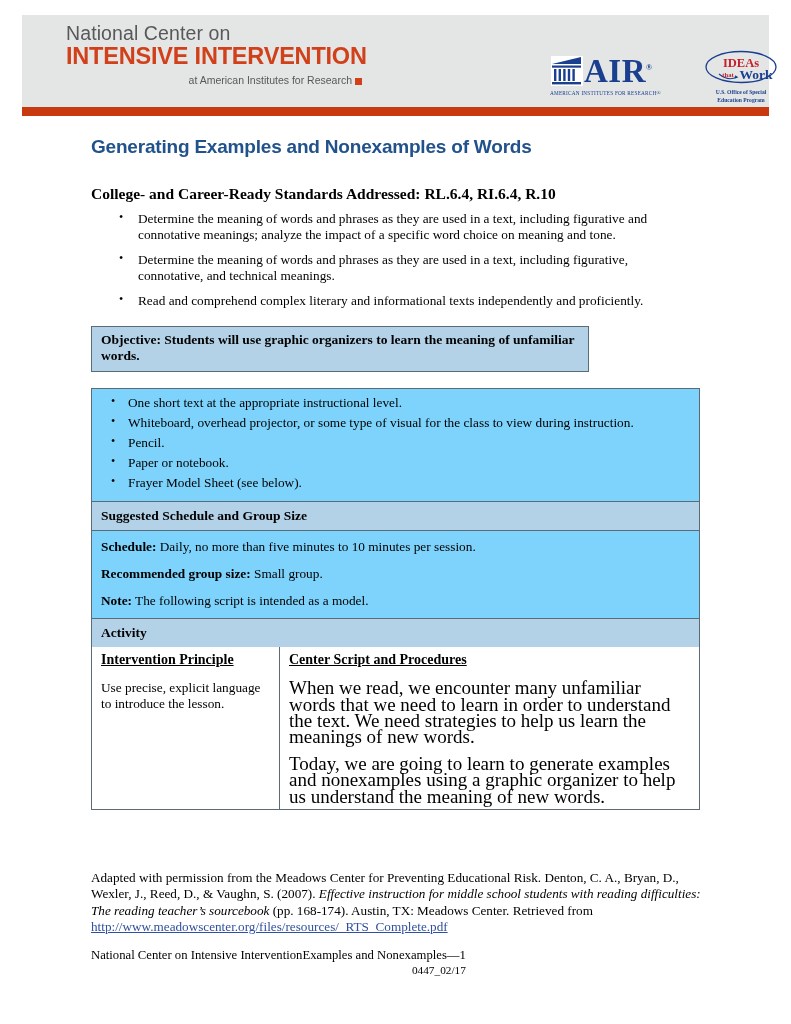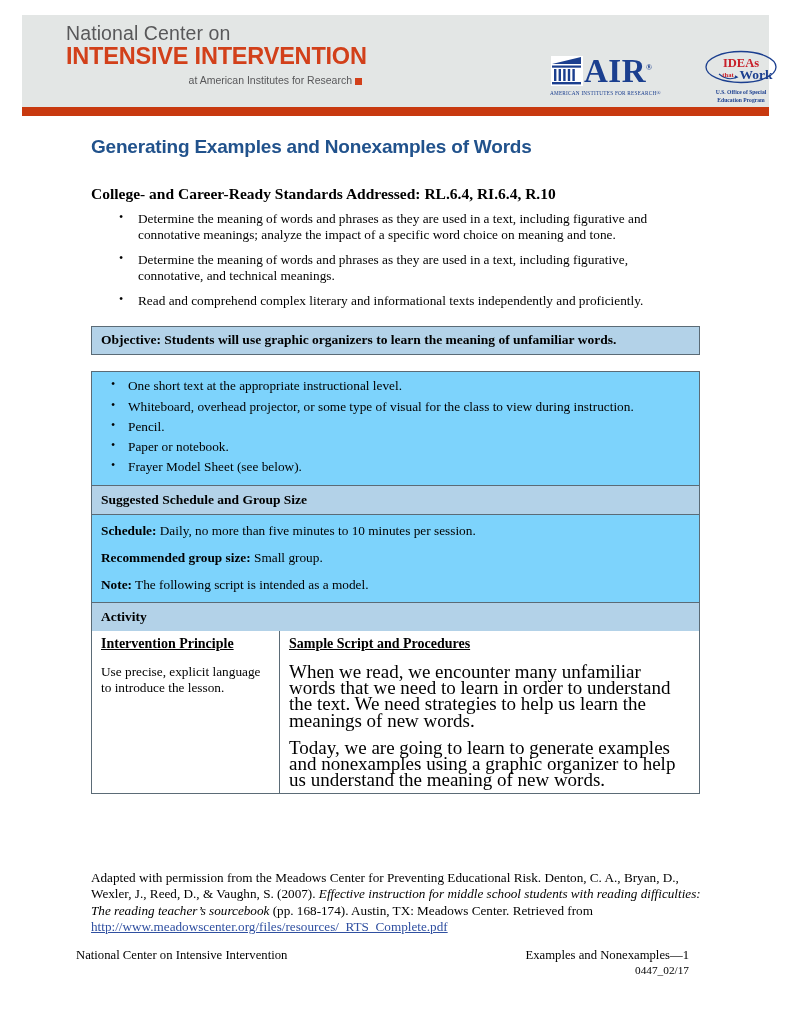--- a/index.html
+++ b/index.html
@@ -155,21 +155,21 @@
   ul.bullets > li::before {
     content: "\2022";
     position: absolute;
     left: -19px;
     top: -1px;
     font-size: 12px;
   }
 
   
   .box {
-    width: 609px;
+    width: 498px;
     border: 1.4px solid #5b6b76;
     background: #ffffff;
   }
   .box.shaded { background: #b3d2e8; }
   .box-inner {
     padding: 6px 9px 7px 9px;
     font-size: 13.5px;
     font-weight: bold;
     line-height: 16.5px;
     color: #000;
@@ -270,25 +270,24 @@
   }
   #citation i { font-style: italic; }
   #citation a {
     color: #2f4fa0;
     text-decoration: underline;
   }
 
   
   #page-footer {
     position: absolute;
-    left: 76px;
+    left: 91px;
     top: 948px;
     width: 613px;
     display: flex;
-    justify-content: space-between;
     align-items: flex-start;
     font-size: 12.7px;
     line-height: 15px;
     color: #000;
   }
   #footer-right { text-align: right; }
   #footer-code { font-size: 11.3px; line-height: 14px; }
 </style>
 </head>
 <body>
@@ -373,21 +372,21 @@
   </div>
 
   <div>
     <div class="thead">Activity</div>
     <div id="activity-table">
       <div id="col-principle">
         <div class="col-head">Intervention Principle</div>
         <div class="principle-text">Use precise, explicit language to introduce the lesson.</div>
       </div>
       <div id="col-script">
-        <div class="col-head">Sample Script and Procedures</div>
+        <div class="col-head">Center Script and Procedures</div>
         <div class="script-para">When we read, we encounter many unfamiliar words that we need to learn in order to understand the text. We need strategies to help us learn the meanings of new words.</div>
         <div class="script-para">Today, we are going to learn to generate examples and nonexamples using a graphic organizer to help us understand the meaning of new words.</div>
         <div class="script-para">During our lesson today, we will learn how to use a graphic organizer to show examples and nonexamples. We will practice</div>
       </div>
     </div>
   </div>
 
 </div>
 
 <div id="citation"><span>Adapted with permission from the Meadows Center for Preventing Educational Risk. Denton, C. A., Bryan, D., Wexler, J., Reed, D., &amp; Vaughn, S. (2007). </span><i>Effective instruction for middle school students with reading difficulties: The reading teacher’s sourcebook</i><span> (pp. 168-174). Austin, TX: Meadows Center. Retrieved from </span><a href="#">http://www.meadowscenter.org/files/resources/_RTS_Complete.pdf</a></div>

